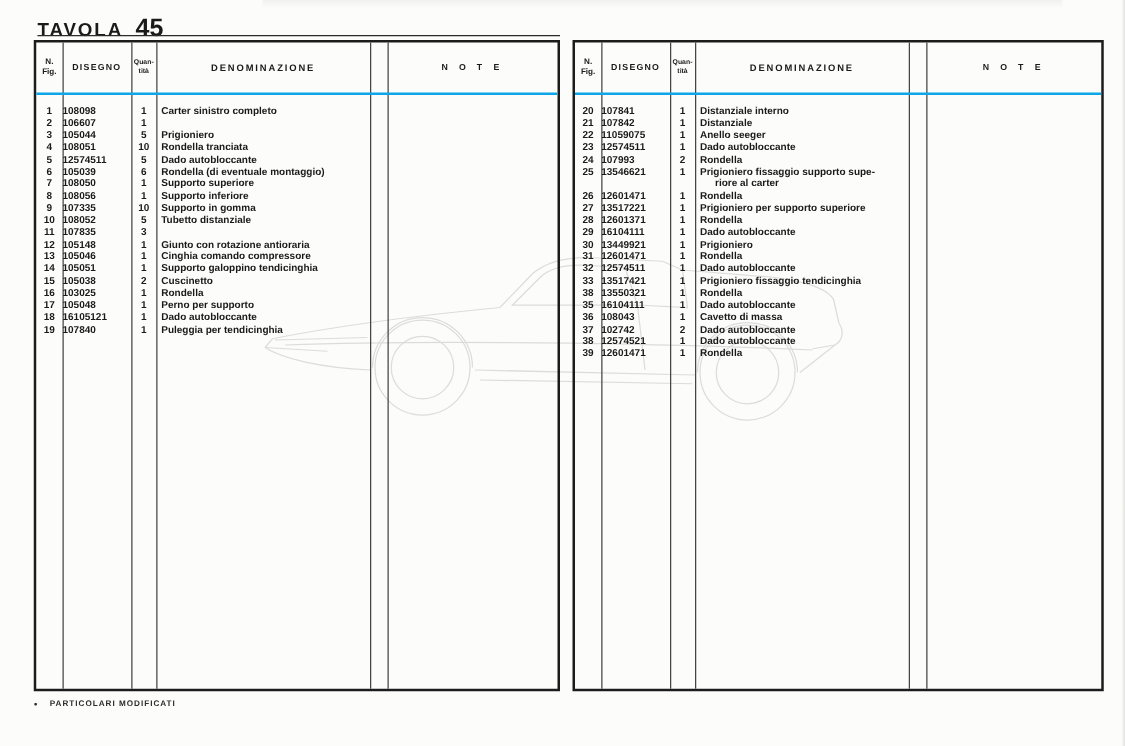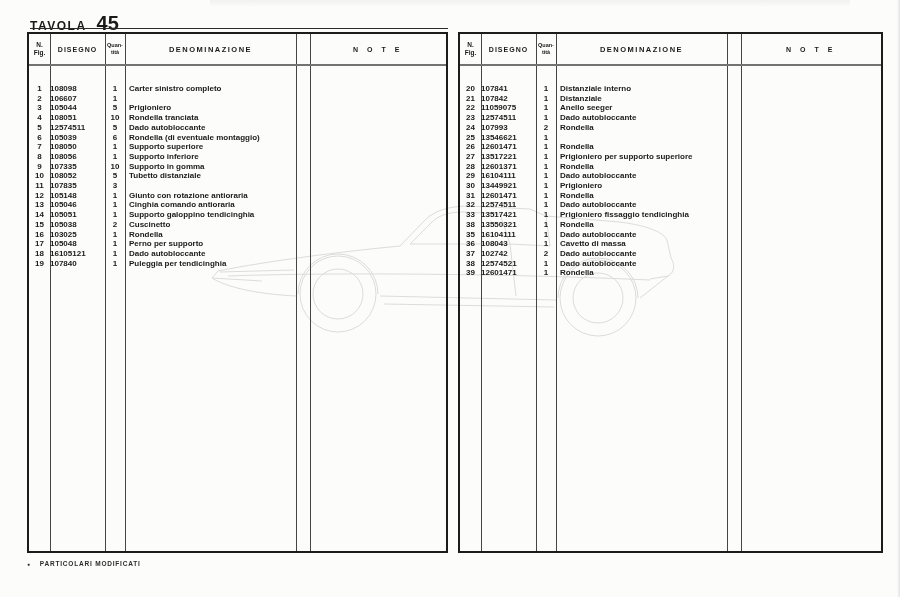--- a/index.html
+++ b/index.html
@@ -10,37 +10,37 @@
     background:#fcfcfb; overflow:hidden;
     font-family:"Liberation Sans", sans-serif; color:var(--ink);
   }
   .scan-band { position:absolute; left:210px; top:0; width:640px; height:7px;
     background:linear-gradient(#f1f1ef, #fcfcfb); }
   .page-edge { position:absolute; right:0; top:0; width:3px; height:100%;
     background:linear-gradient(to right,#fcfcfb,#e3e3e0); }
 
   
   .title { position:absolute; left:30px; top:12px; white-space:nowrap; }
-  .title .t-label { font-size:12px; font-weight:bold; letter-spacing:1.5px; }
+  .title .t-label { font-size:15px; font-weight:bold; letter-spacing:1.5px; }
   .title .t-num { font-size:20px; font-weight:bold; margin-left:10px; }
   .title-rule { position:absolute; left:30px; top:28px; width:418px; height:1px; background:#2b2b2b; }
 
   
   .watermark { position:absolute; left:198px; top:186px; width:492px; height:160px; z-index:0; }
   .watermark path, .watermark circle, .watermark line { fill:none; stroke:var(--wm); stroke-width:1; }
 
   
   .ptable { position:absolute; top:32px; height:521px; border:2px solid #1c1c1c; z-index:1; }
   #table-left  { left:27px;  width:421px; }
   #table-right { left:458px; width:425px; }
 
   .vline { position:absolute; top:0; bottom:0; width:1px; background:#454545; }
   .v1 { left:21px; } .v2 { left:76px; } .v3 { left:96px; } .v4 { left:267px; } .v5 { left:281px; }
 
-  .thead { position:absolute; top:0; left:0; right:0; height:32px; border-bottom:2px solid #737373; background:transparent; }
+  .thead { position:absolute; top:0; left:0; right:0; height:42px; border-bottom:2px solid #0ea5e9; background:transparent; }
   .h { position:absolute; top:0; height:100%; display:flex; flex-direction:column;
        align-items:center; justify-content:center; font-weight:bold; text-align:center; }
   .h-fig  { left:0;    width:21px;  font-size:6.5px; line-height:8px; }
   .h-dis  { left:21px; width:55px;  font-size:7px;   letter-spacing:1px; }
   .h-qty  { left:76px; width:20px;  font-size:5.5px; line-height:7px; }
   .h-den  { left:96px; width:171px; font-size:7.5px; letter-spacing:1.5px; }
   .h-note { left:281px; right:0;    font-size:7px;   letter-spacing:3.5px; }
 
   .tbody { position:absolute; top:34px; left:0; right:0; bottom:0; padding-top:16px; overflow:hidden; }
   .row { display:flex; align-items:flex-start; font-size:8px; font-weight:bold; line-height:9.7px; }
@@ -188,21 +188,21 @@
           <div class="cell c-fig">12</div>
           <div class="cell c-dis">105148</div>
           <div class="cell c-qty">1</div>
           <div class="cell c-den">Giunto con rotazione antioraria</div>
           <div class="cell c-note"></div>
         </div>
         <div class="row">
           <div class="cell c-fig">13</div>
           <div class="cell c-dis">105046</div>
           <div class="cell c-qty">1</div>
-          <div class="cell c-den">Cinghia comando antioraria</div>
+          <div class="cell c-den">Cinghia comando compressore</div>
           <div class="cell c-note"></div>
         </div>
         <div class="row">
           <div class="cell c-fig">14</div>
           <div class="cell c-dis">105051</div>
           <div class="cell c-qty">1</div>
           <div class="cell c-den">Supporto galoppino tendicinghia</div>
           <div class="cell c-note"></div>
         </div>
         <div class="row">
@@ -295,20 +295,22 @@
           <div class="cell c-fig">24</div>
           <div class="cell c-dis">107993</div>
           <div class="cell c-qty">2</div>
           <div class="cell c-den">Rondella</div>
           <div class="cell c-note"></div>
         </div>
         <div class="row">
           <div class="cell c-fig">25</div>
           <div class="cell c-dis">13546621</div>
           <div class="cell c-qty">1</div>
+          <div class="cell c-den">Prigioniero fissaggio supporto supe-
+riore al carter</div>
           <div class="cell c-note"></div>
         </div>
         <div class="row">
           <div class="cell c-fig">26</div>
           <div class="cell c-dis">12601471</div>
           <div class="cell c-qty">1</div>
           <div class="cell c-den">Rondella</div>
           <div class="cell c-note"></div>
         </div>
         <div class="row">

